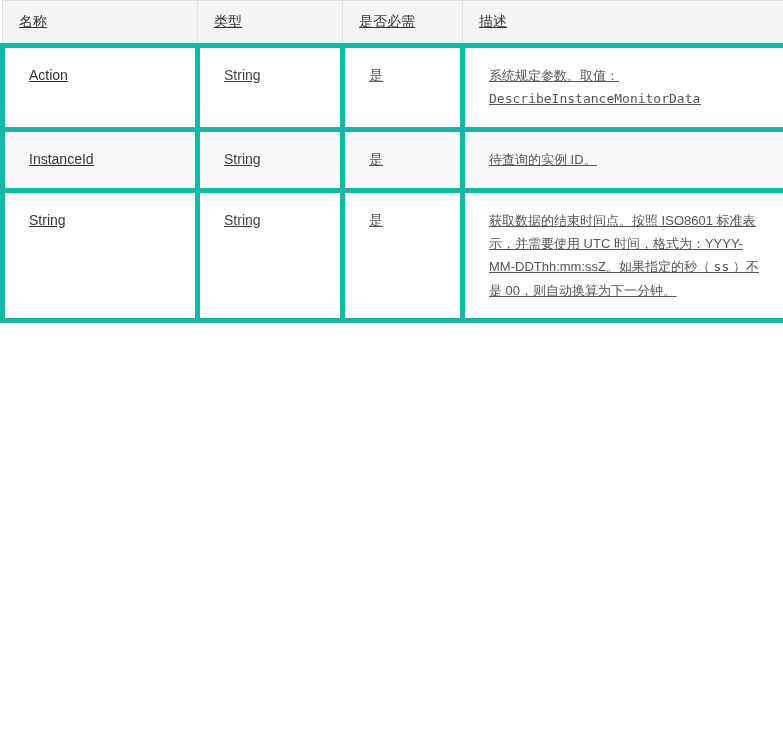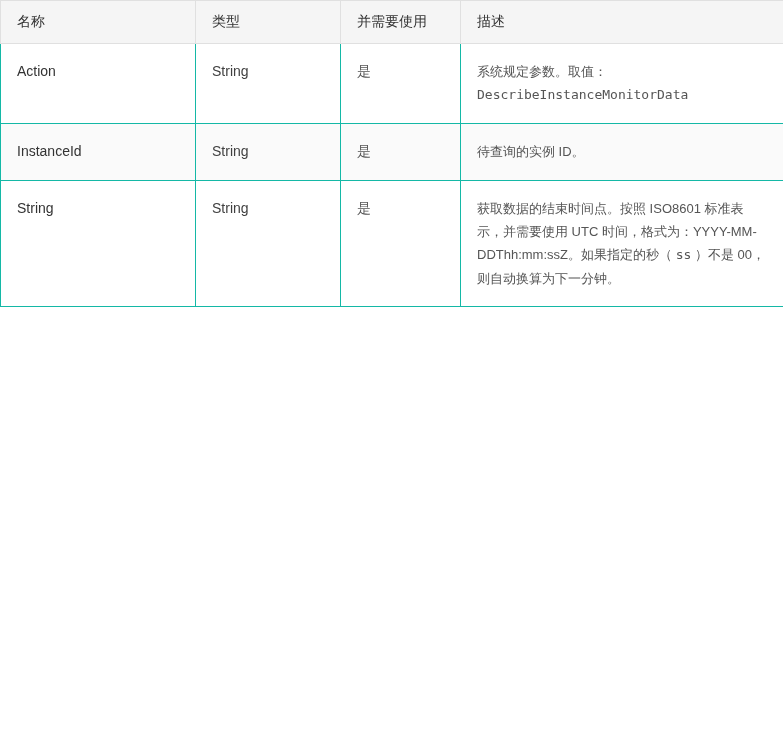--- a/index.html
+++ b/index.html
@@ -1,15 +1,15 @@
 <!DOCTYPE html>
 <html><head>
   <meta charset="utf-8">
   <style>
-    * { box-sizing: border-box; margin: 0; padding: 0; }
+    * { box-sizing: border-box; margin: 0; padding: 0; text-decoration: underline; }
     body {
       font-family: "Microsoft YaHei", "PingFang SC", Arial, sans-serif;
       font-size: 14px;
       color: #333;
       background: #fff;
     }
     .table-container {
       width: 783px;
       min-height: 734px;
       overflow: hidden;
@@ -28,22 +28,22 @@
     }
     th {
       padding: 12px 16px;
       text-align: left;
       font-weight: normal;
       color: #333;
       border: 1px solid #e0e0e0;
       font-size: 14px;
     }
     td {
-      padding: 16px 16px;
-      border: 1px solid #14b8a6;
+      padding: 16px 24px;
+      border: 5px solid #14b8a6;
       vertical-align: top;
       line-height: 1.7;
       color: #555;
     }
     tbody tr:nth-child(even) {
       background: #fafafa;
     }
     tbody tr {
       background: #fff;
     }
@@ -90,21 +90,21 @@
     <colgroup>
       <col class="col-name">
       <col class="col-type">
       <col class="col-required">
       <col class="col-desc">
     </colgroup>
     <thead>
       <tr>
         <th>名称</th>
         <th>类型</th>
-        <th>并需要使用</th>
+        <th>是否必需</th>
         <th>描述</th>
       </tr>
     </thead>
     <tbody id="table-body">
     <tr>
           <td class="param-name">Action</td>
           <td class="param-type">String</td>
           <td class="param-required">是</td>
           <td class="param-desc"><span>系统规定参数。取值：</span><span style="font-family: monospace; text-align: right;">DescribeInstanceMonitorData</span></td>
         </tr>

